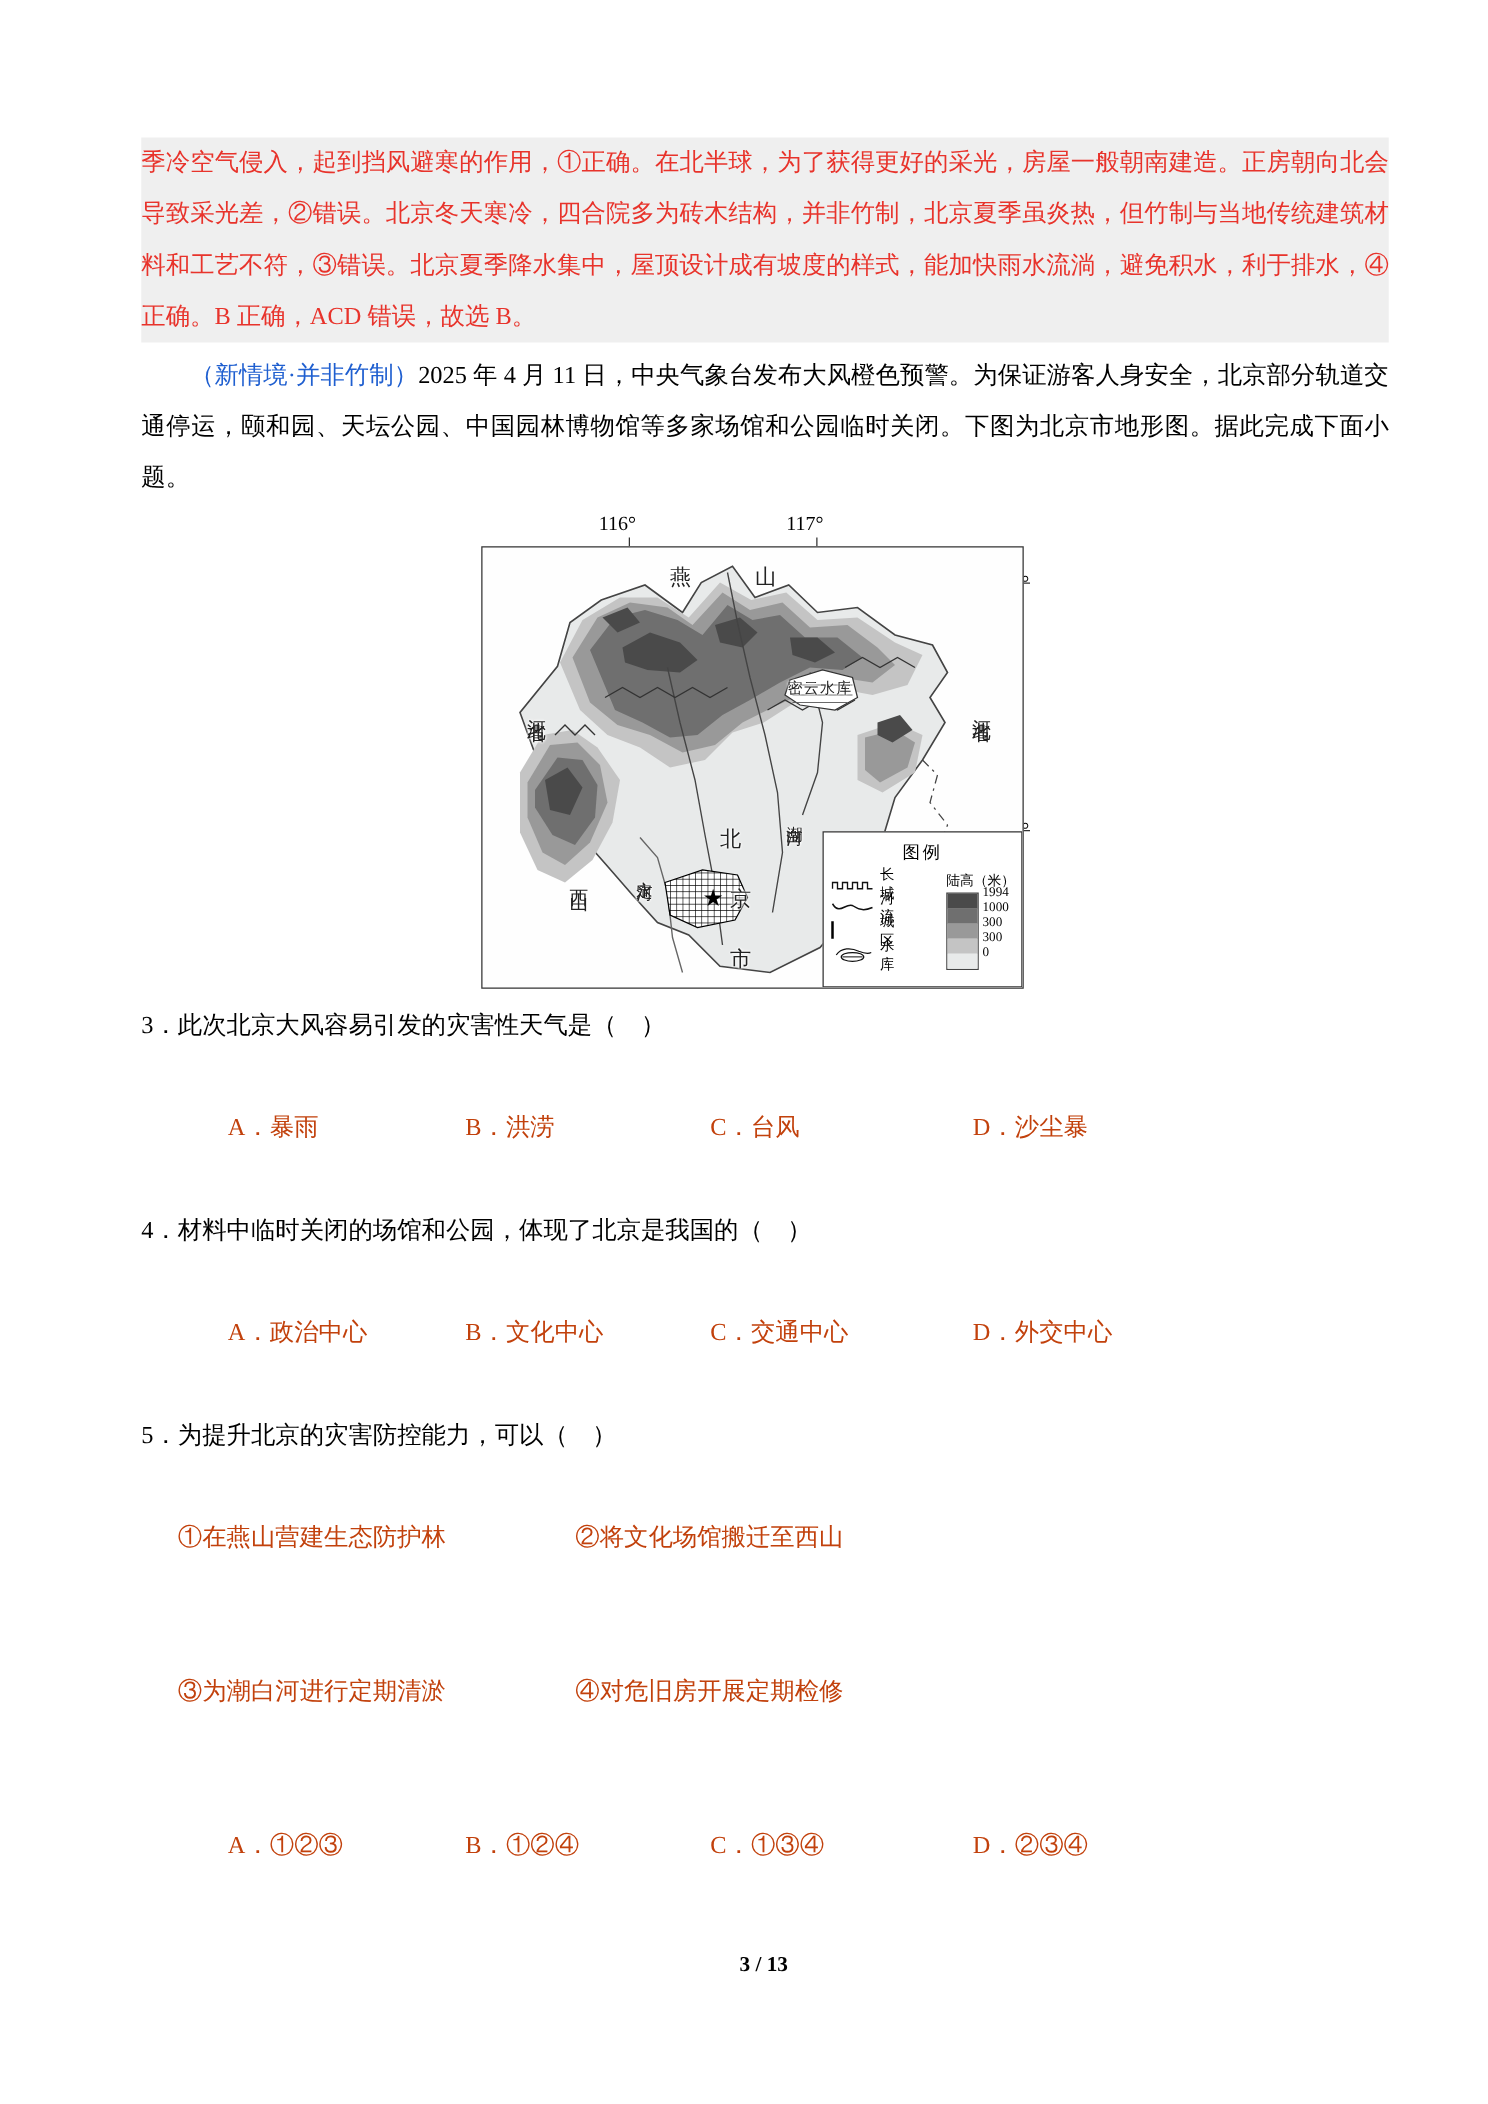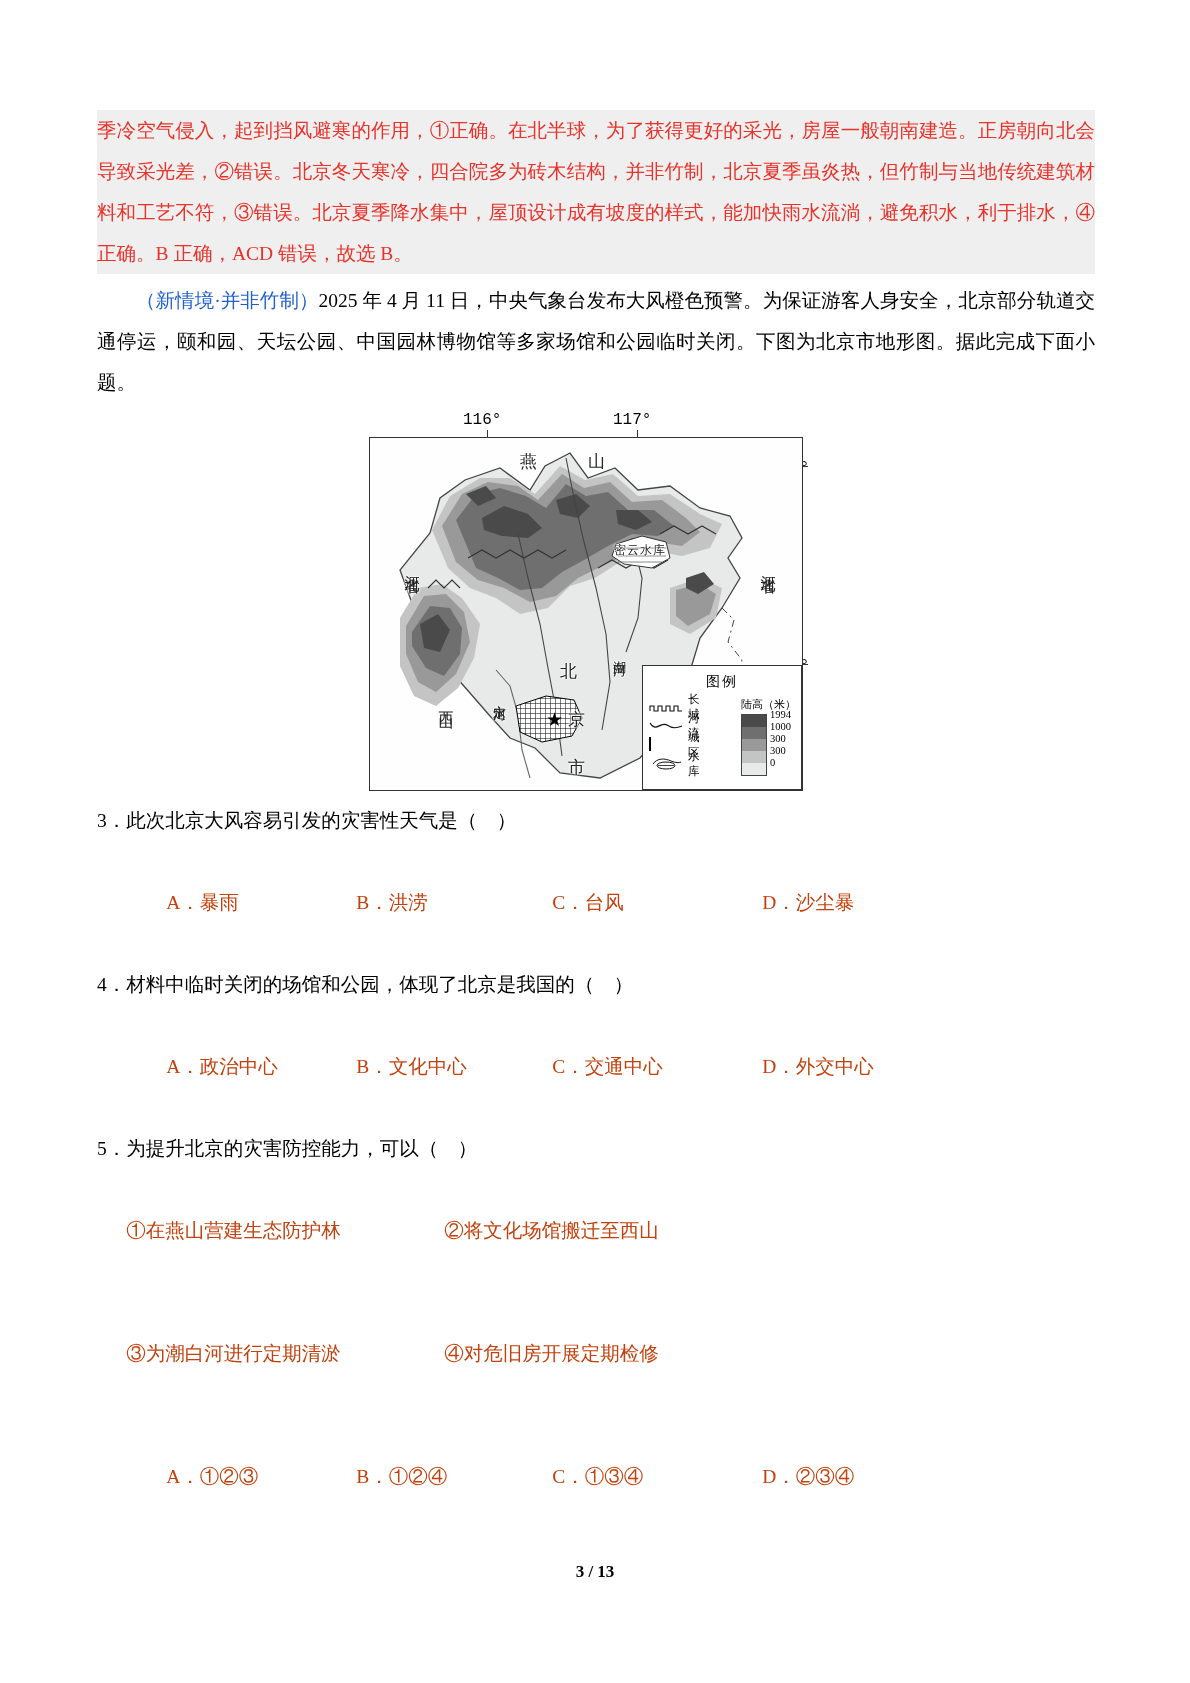--- a/index.html
+++ b/index.html
@@ -9,21 +9,21 @@
   }
   body {
     width: 1190px;
     height: 1683px;
     position: relative;
     font-family: "Liberation Serif", "DejaVu Serif", serif;
     overflow: hidden;
   }
   .page {
     position: absolute;
-    left: 0; top: 0;
+    left: 16px; top: 0;
     width: 1090px;
     height: 1683px;
     background: #fff;
     border-radius: 27px;
   }
   .content {
     position: absolute;
     left: 97px;
     top: 110px;
     width: 998px;
@@ -73,21 +73,20 @@
   }
   .map-wrap {
     position: relative;
     width: 478px;
     height: 385px;
   }
   .lon-labels {
     position: absolute;
     top: 0; left: 0; width: 478px; height: 26px;
     font-size: 16px;
-    font-family: Liberation Mono, monospace;
   }
   .lon-labels span { position: absolute; }
   .lat-labels {
     position: absolute;
     right: -2px; top: 0; width: 60px; height: 385px;
     font-size: 16px;
   }
   .lat-labels span { position: absolute; }
   .map-frame {
     position: absolute;

